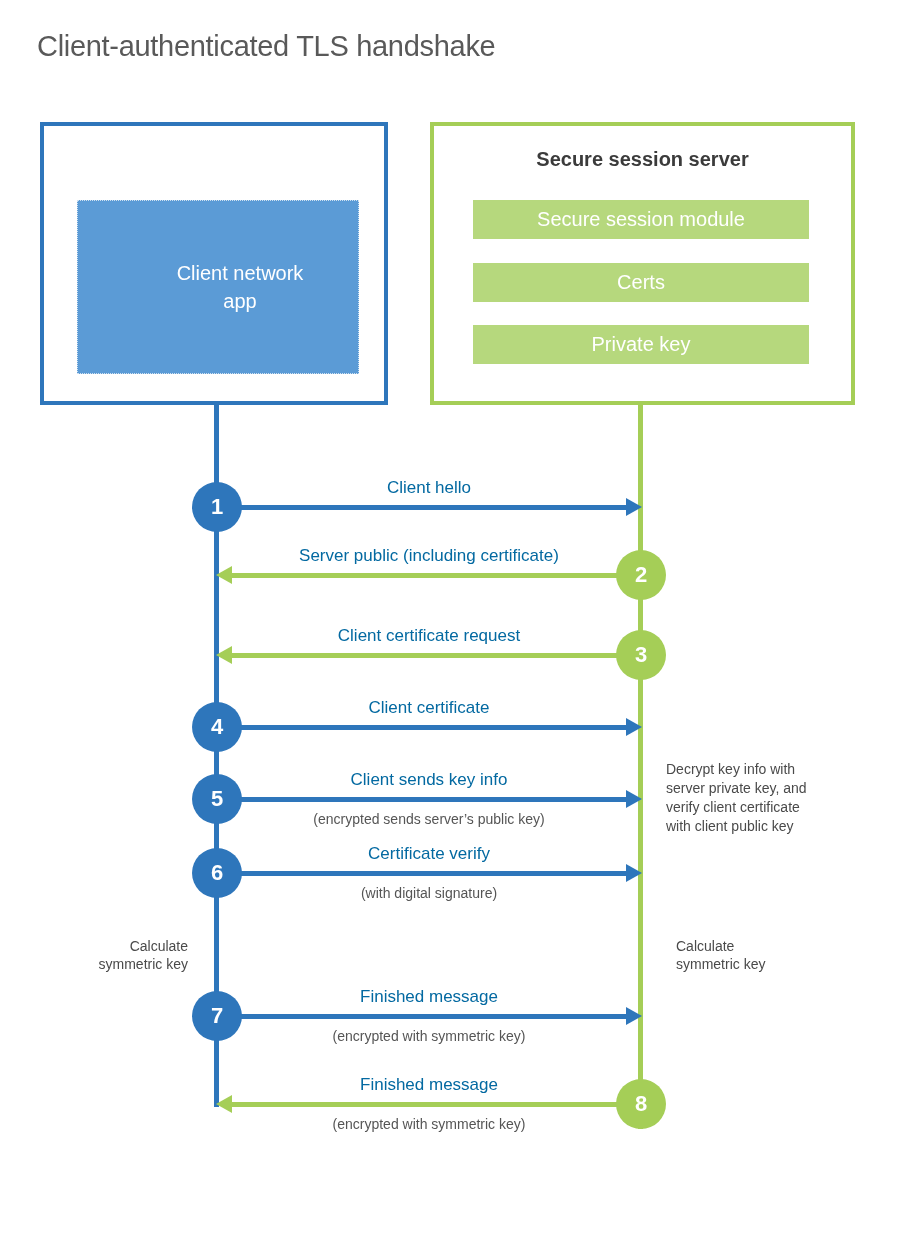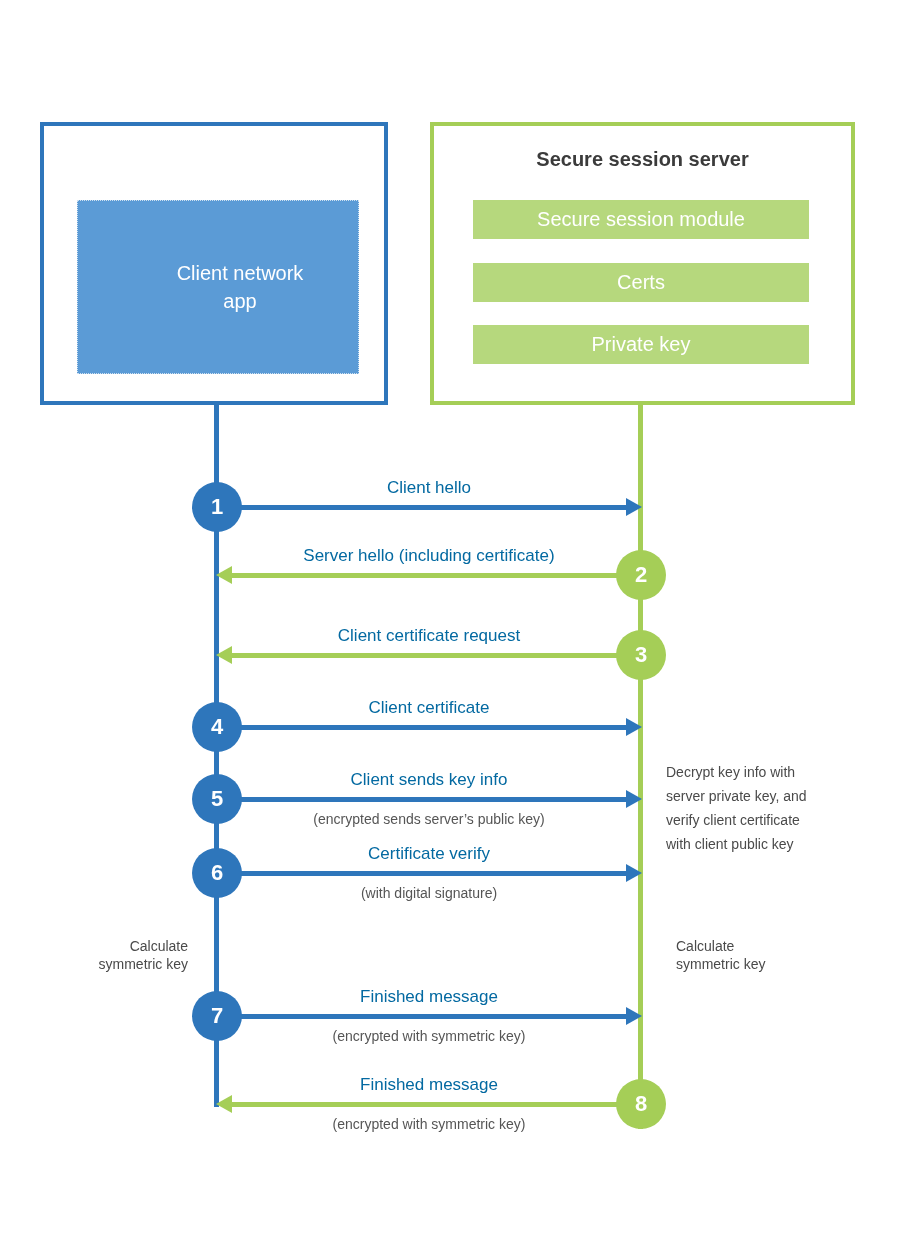--- a/index.html
+++ b/index.html
@@ -42,32 +42,33 @@
         border-top:9px solid transparent;border-bottom:9px solid transparent;}
   .from-client .head{right:-1px;border-left:16px solid #2e76bb;}
   .from-server .head{left:-1px;border-right:16px solid #a5ce57;}
   .badge{position:absolute;top:-25px;width:50px;height:50px;border-radius:50%;
          display:flex;align-items:center;justify-content:center;
          color:#fff;font-size:22px;font-weight:700;}
   .from-client .badge{left:-25px;background:#2e76bb;}
   .from-server .badge{right:-25px;background:#a5ce57;}
 
   
-  .note{position:absolute;font-size:14px;color:#4a4a4a;line-height:24px;}
+  .note{position:absolute;font-size:14px;color:#4a4a4a;line-height:19px;}
   .note.decrypt{left:666px;top:760px;width:158px;text-align:left;}
   .note.calc-left{left:68px;top:937px;width:120px;text-align:right;
                   white-space:pre-line;line-height:18px;}
   .note.calc-right{left:676px;top:937px;width:130px;text-align:left;
                    white-space:pre-line;line-height:18px;}
 </style>
 </head>
 <body>
 
 <div class="stage">
 
+  <div class="title">Client-authenticated TLS handshake</div>
 
   <div class="panel client">
     <div class="appbox">Client network
 app</div>
   </div>
 
   <div class="panel server">
     <div class="panel-title">Secure session server</div>
     <div class="modbar b1">Secure session module</div>
     <div class="modbar b2">Certs</div>
@@ -78,21 +79,21 @@
   <div class="lifeline server"></div>
 
   <div class="msg m1 from-client">
     <div class="lbl">Client hello</div>
     <div class="line"></div>
     <div class="head"></div>
     <div class="badge">1</div>
   </div>
 
   <div class="msg m2 from-server">
-    <div class="lbl">Server hello (including certificate)</div>
+    <div class="lbl">Server public (including certificate)</div>
     <div class="line"></div>
     <div class="head"></div>
     <div class="badge">2</div>
   </div>
 
   <div class="msg m3 from-server">
     <div class="lbl">Client certificate request</div>
     <div class="line"></div>
     <div class="head"></div>
     <div class="badge">3</div>

